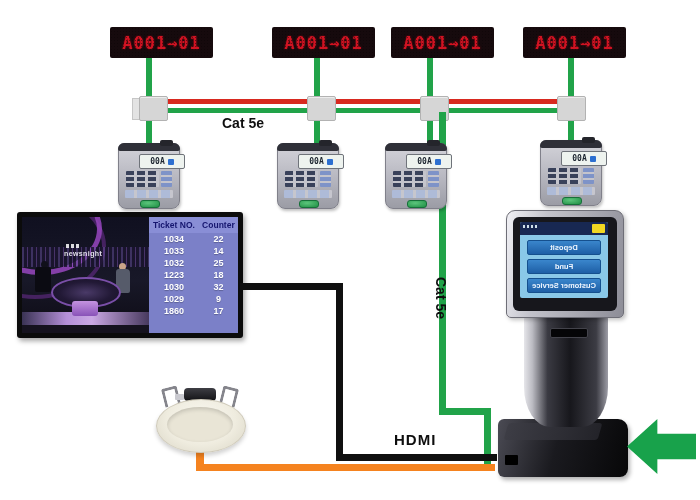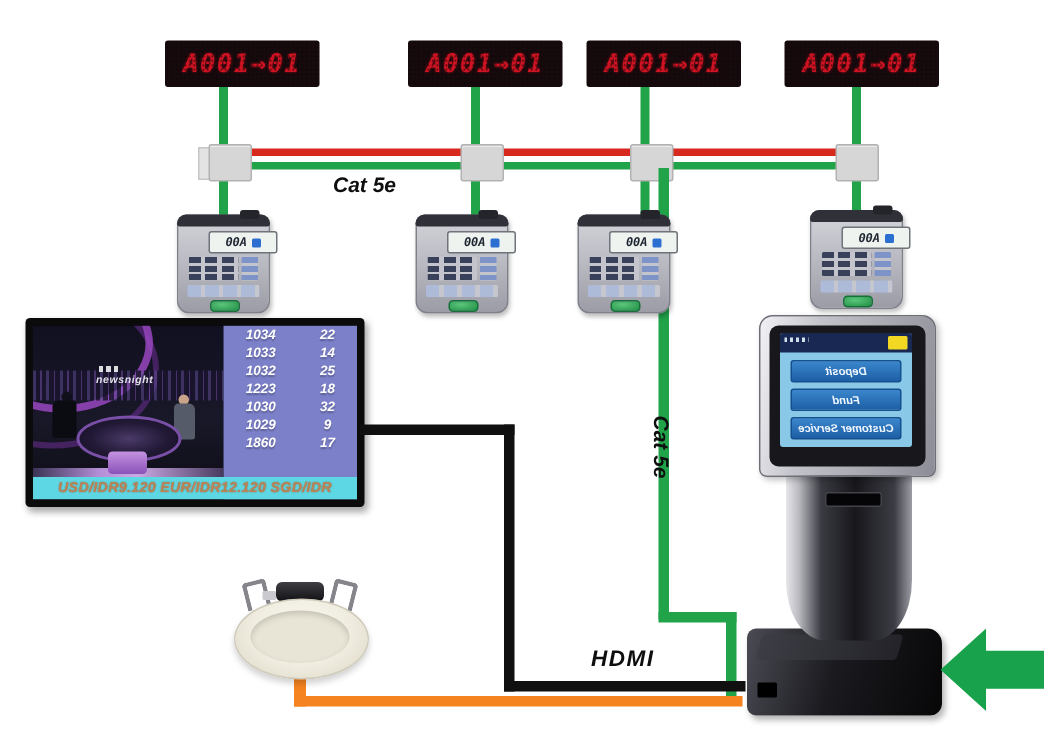--- a/index.html
+++ b/index.html
@@ -1,18 +1,18 @@
 <!DOCTYPE html>
 <html><head>
 <meta charset="utf-8">
 <style>
   html,body { margin:0; padding:0; }
   body { width:700px; height:500px; font-family:"Liberation Sans", sans-serif; }
   .canvas { position:relative; width:700px; height:500px; background:#ffffff; overflow:hidden; }
-  .abs { position:absolute;font-style:italic; }
+  .abs { position:absolute; }
 
   
   .led { width:103px; height:31px; top:27px; background:#160a0d; border-radius:2px;
          display:flex; align-items:center; justify-content:center;
          color:#d01322; font-family:"DejaVu Sans Mono", monospace; font-weight:bold;
          font-size:17px; letter-spacing:1px; text-shadow:0 0 2px #8a0c14; }
   .led::after { content:""; position:absolute; inset:0;
          background-image:radial-gradient(rgba(10,4,6,.5) 34%, rgba(0,0,0,0) 36%);
          background-size:3px 3px; border-radius:2px; }
 
@@ -237,20 +237,24 @@
         <div class="bbc-blocks"></div>
         <div class="newsnight">newsnight</div>
         <div class="abs figure fig-l"></div>
         <div class="abs figure fig-r"></div>
         <div class="floor"></div>
         <div class="round-table"></div>
         <div class="table-ped"></div>
         <div class="stagefront"></div>
       </div>
       <div class="panel">
+        <div class="panel-h">
+          <div class="pc1">Ticket NO.</div>
+          <div class="pc2">Counter</div>
+        </div>
         <div class="prow">
             <div class="pc1">1034</div>
             <div class="pc2">22</div>
           </div>
         <div class="prow">
             <div class="pc1">1033</div>
             <div class="pc2">14</div>
           </div>
         <div class="prow">
             <div class="pc1">1032</div>
@@ -266,21 +270,20 @@
           </div>
         <div class="prow">
             <div class="pc1">1029</div>
             <div class="pc2">9</div>
           </div>
         <div class="prow">
             <div class="pc1">1860</div>
             <div class="pc2">17</div>
           </div>
       </div>
-      <div class="ticker">USD/IDR9.120 EUR/IDR12.120 SGD/IDR</div>
     </div>
   </div>
 
   <div class="abs blkh" style="left:240px;top:283px;width:103px;"></div>
   <div class="abs blkv" style="left:336px;top:283px;height:178px;"></div>
   <div class="abs blkh" style="left:336px;top:454px;width:161px;"></div>
   <div class="abs lbl lbl-hdmi" style="left:394px;top:431px;text-align:center;">HDMI</div>
 
   <div class="abs orgv" style="left:196px;top:442px;height:29px;"></div>
   <div class="abs orgh" style="left:196px;top:464px;width:299px;"></div>

